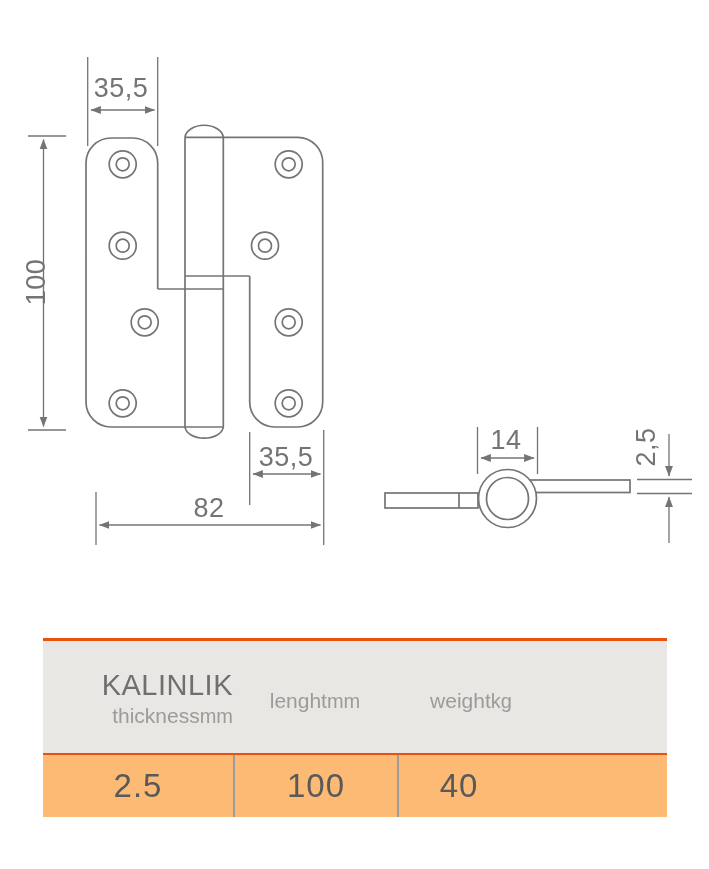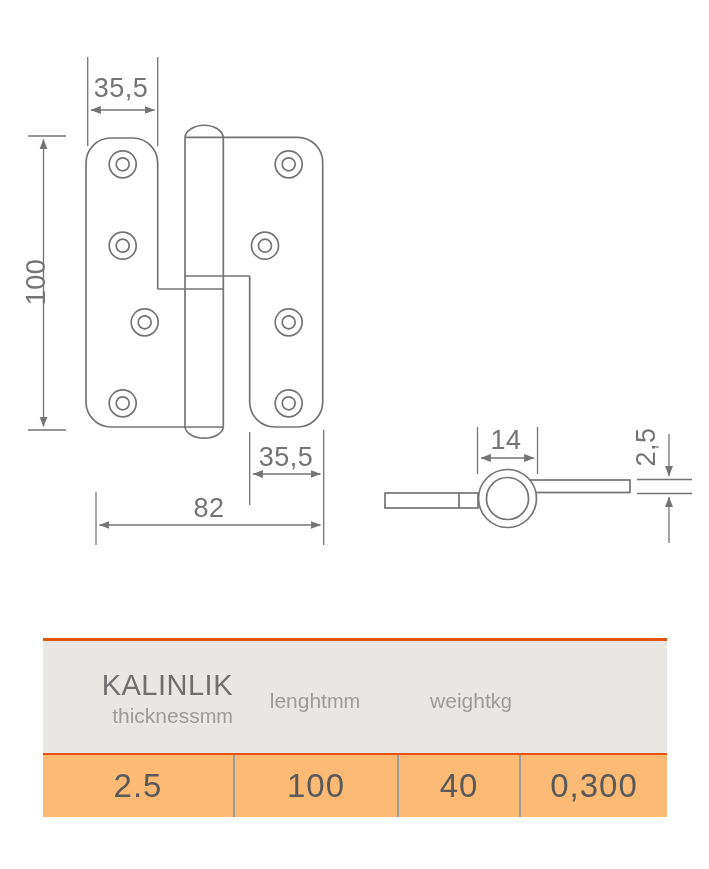--- a/index.html
+++ b/index.html
@@ -155,17 +155,16 @@
         </div>
       </div>
     </div>
 
     <div class="accent-line mid"></div>
 
     <div class="val-row">
       <div class="val-cell c1">2.5</div>
       <div class="val-cell c2 divided">100</div>
       <div class="val-cell c3 divided">40</div>
-      <div class="val-cell c4 divided">0,300</div>
     </div>
   </div>
 
 </div>
 
 </body></html>

